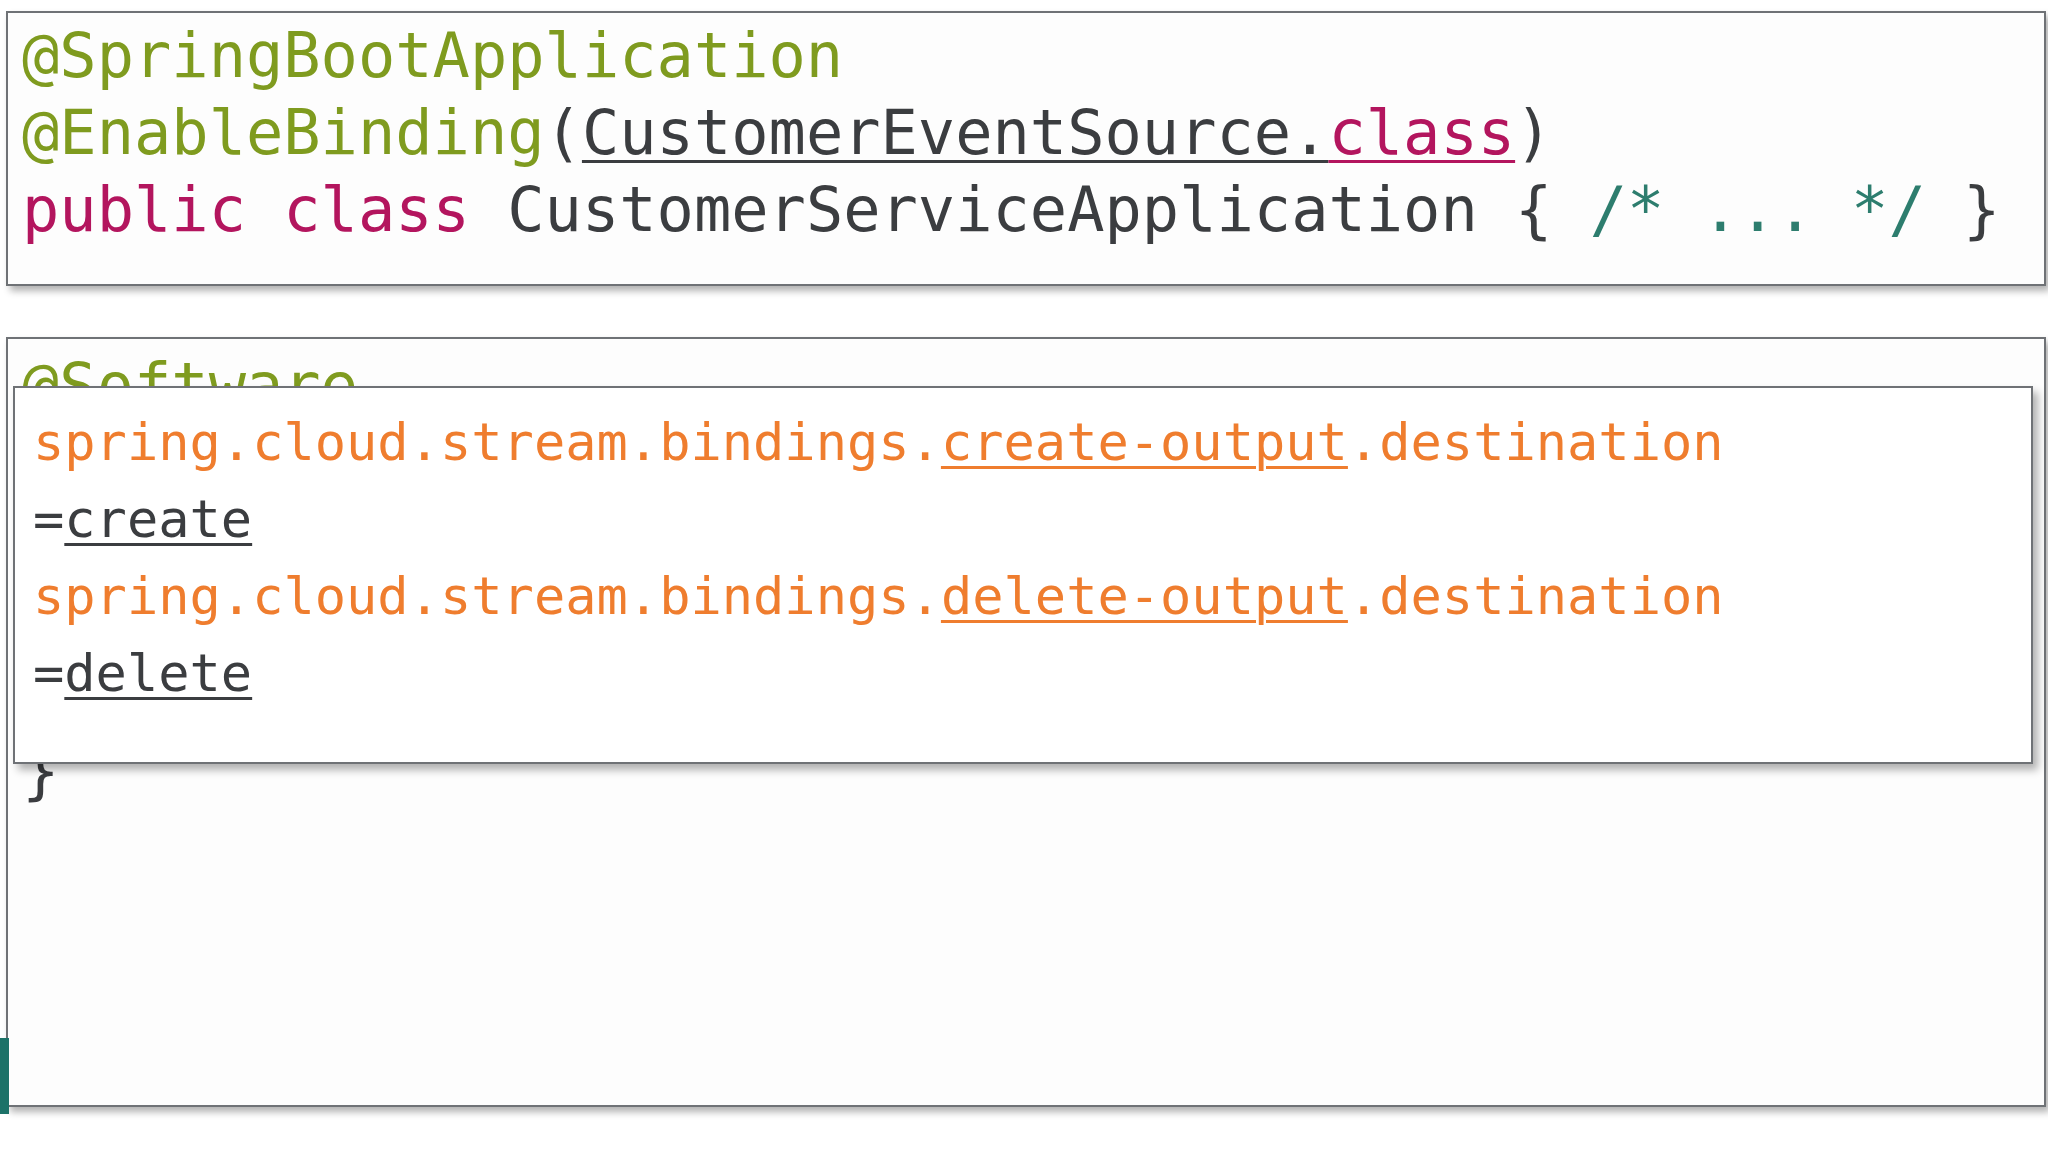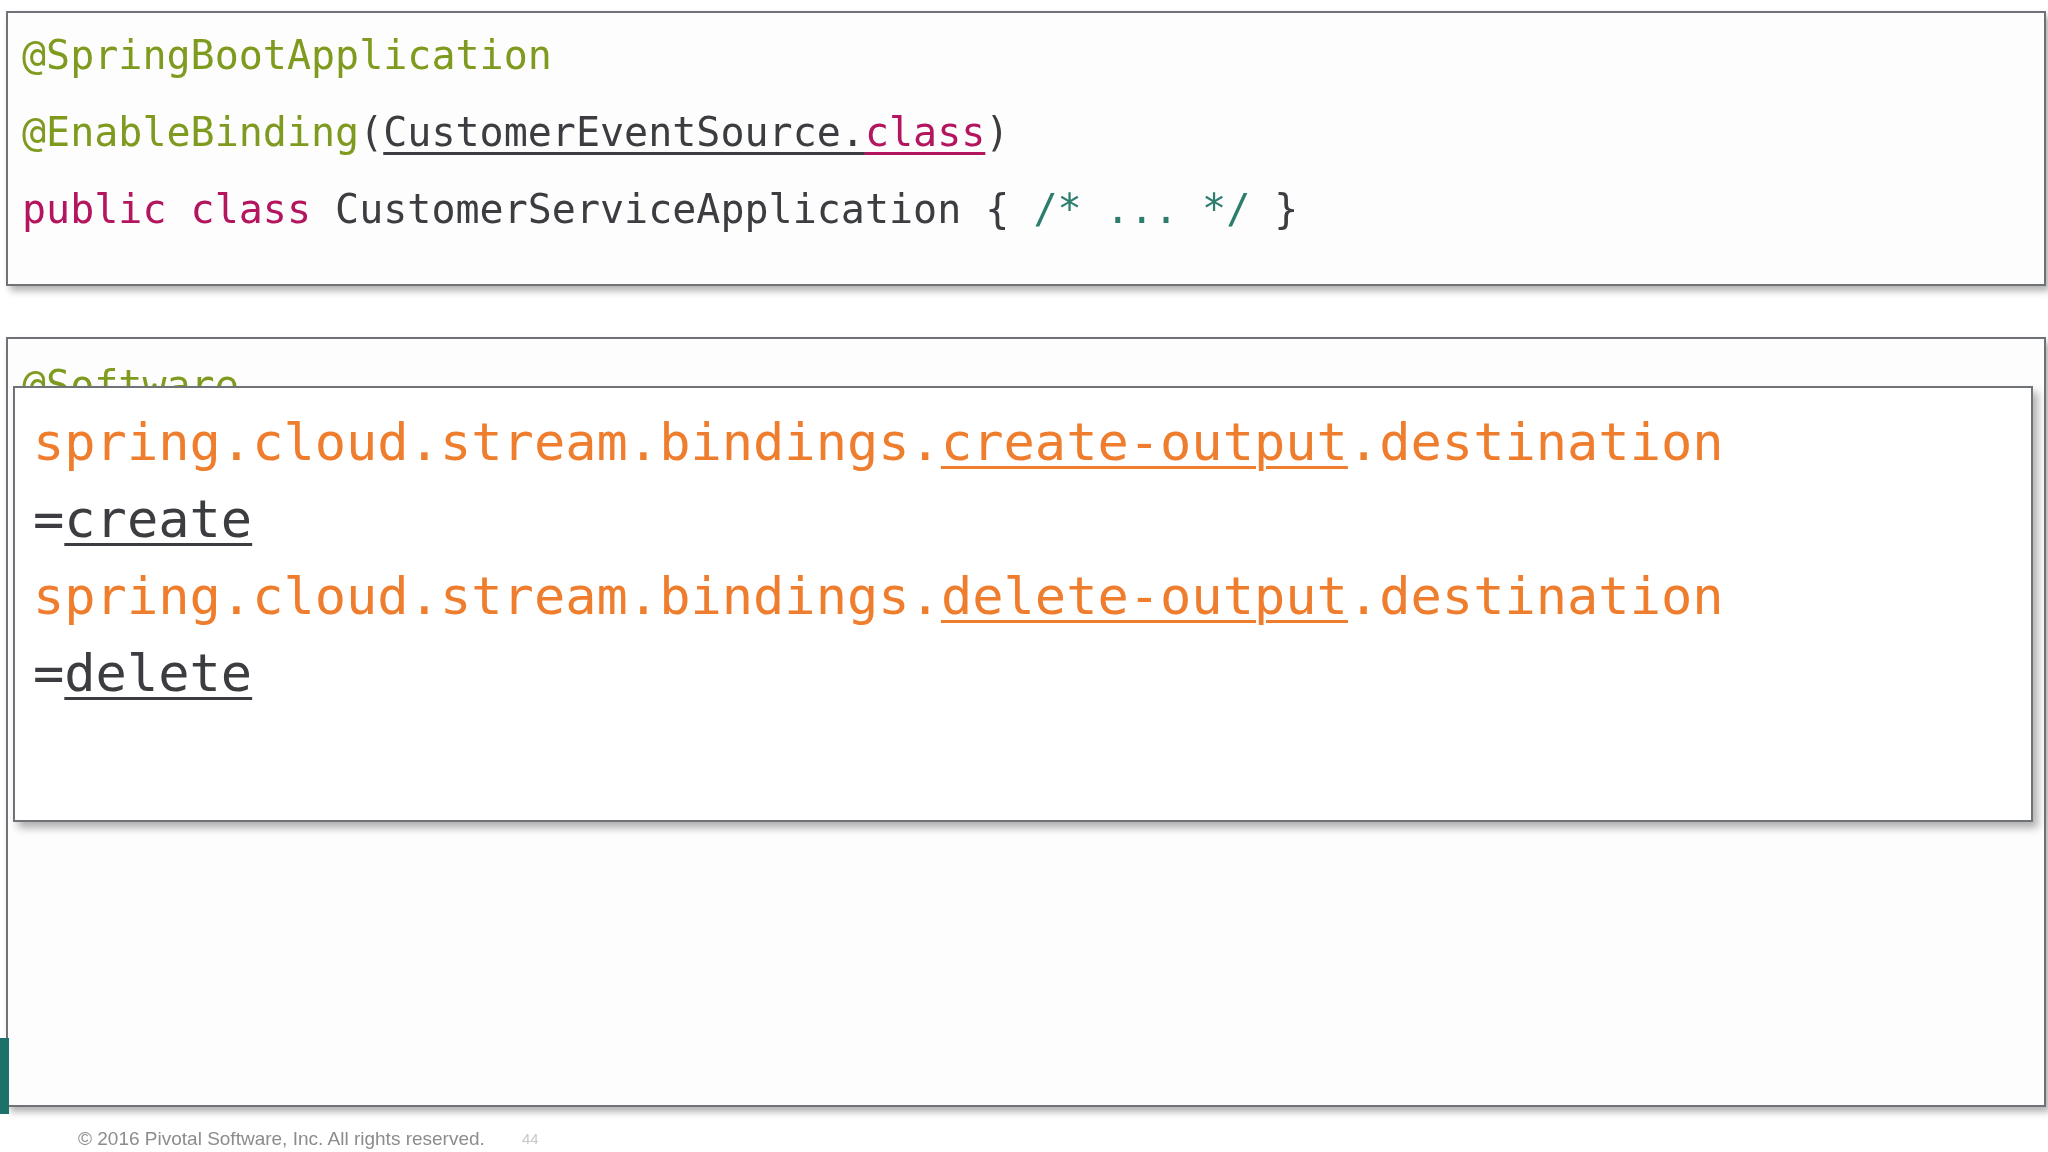--- a/index.html
+++ b/index.html
@@ -45,21 +45,21 @@
     width: 2040px;
     height: 770px;
   }
 
   .code-body {
     position: absolute;
     left: 14px;
     top: 4px;
     right: 4px;
     font-family: "DejaVu Sans Mono", "Liberation Mono", monospace;
-    font-size: 40px;
+    font-size: 62px;
     line-height: 77px;
     white-space: pre;
     color: #3b3d40;
     letter-spacing: 0px;
   }
 
   #panel-bottom .code-body { top: 8px; }
 
   
   .tok-ann      { color: #7f9b1f; }   
@@ -69,21 +69,21 @@
   .tok-ul       { text-decoration: underline; text-decoration-thickness: 3px; text-underline-offset: 6px; }
   .tok-prop     { color: #ef7d2e; }
   .tok-val      { color: #3b3d40; }
 
   
   #props-overlay {
     position: absolute;
     left: 13px;
     top: 386px;
     width: 2020px;
-    height: 436px;
+    height: 378px;
     background: #ffffff;
     border: 2px solid #6f7276;
     box-shadow: 5px 6px 8px rgba(0,0,0,0.30);
     box-sizing: border-box;
     overflow: hidden;
     z-index: 5;
   }
 
   #props-overlay .code-body {
     left: 18px;
@@ -153,18 +153,14 @@
 
   <div id="props-overlay">
     <div class="code-body"><span class="tok-prop">spring.cloud.stream.bindings.</span><span class="tok-prop tok-ul">create-output</span><span class="tok-prop">.destination</span>
 <span class="tok-val">=</span><span class="tok-val tok-ul">create</span>
 <span class="tok-prop">spring.cloud.stream.bindings.</span><span class="tok-prop tok-ul">delete-output</span><span class="tok-prop">.destination</span>
 <span class="tok-val">=</span><span class="tok-val tok-ul">delete</span></div>
   </div>
 
   <div id="accent-bar"></div>
 
-  <div id="footer">
-    <div id="footer-copy">© 2016 Pivotal Software, Inc. All rights reserved.</div>
-    <div id="footer-page">44</div>
-  </div>
 
 </div>
 
 </body></html>

